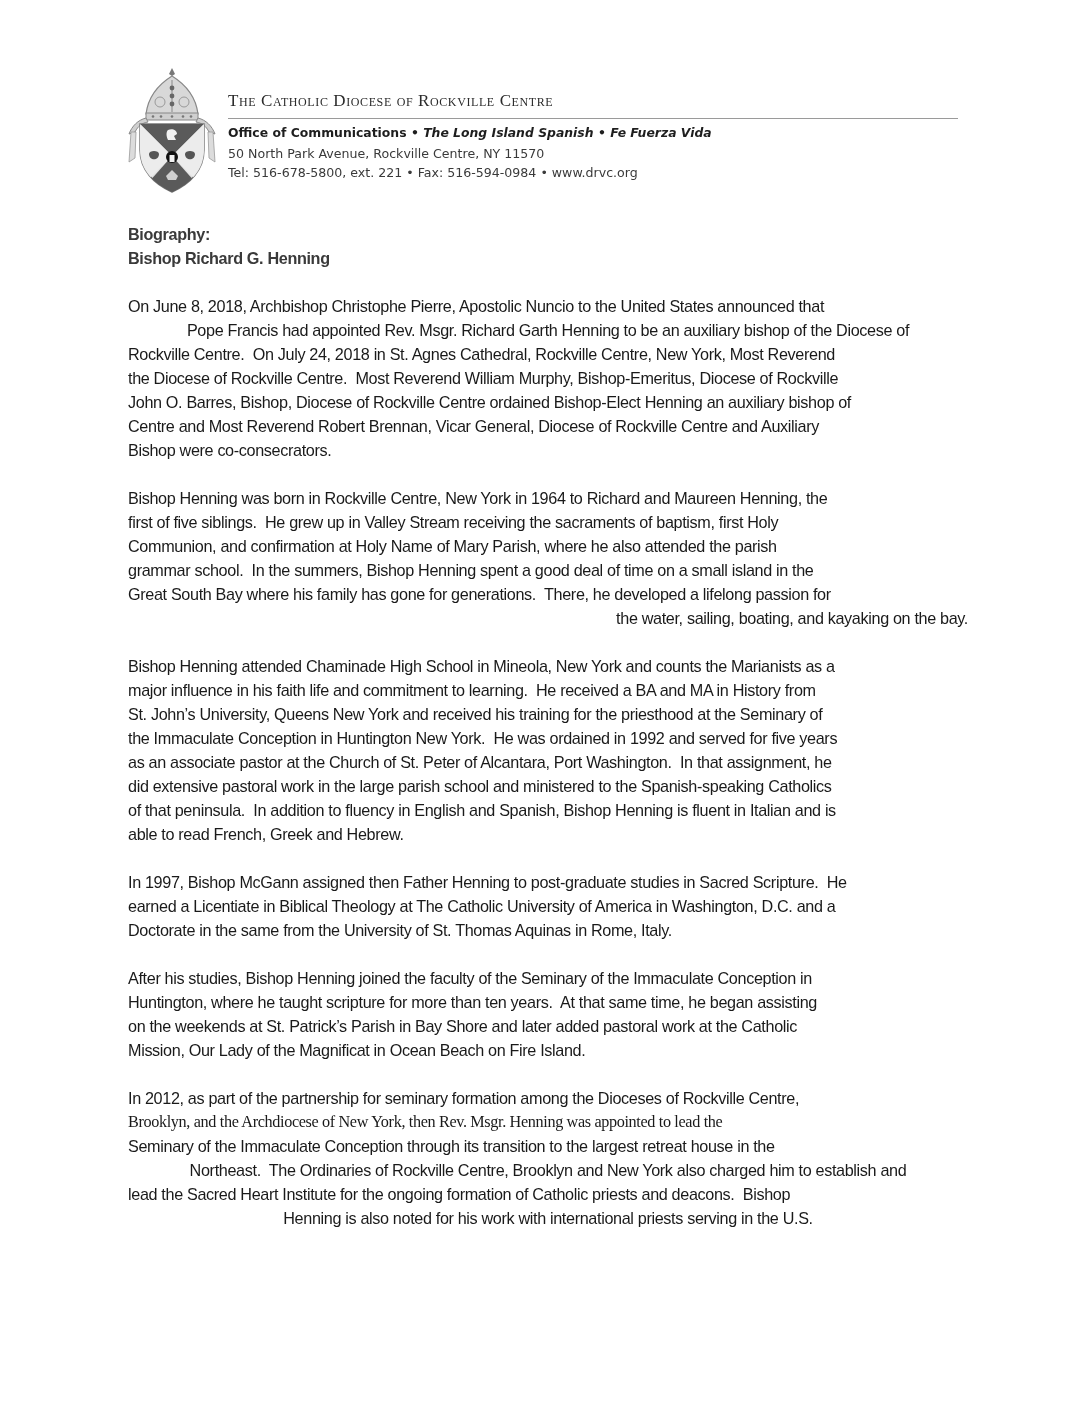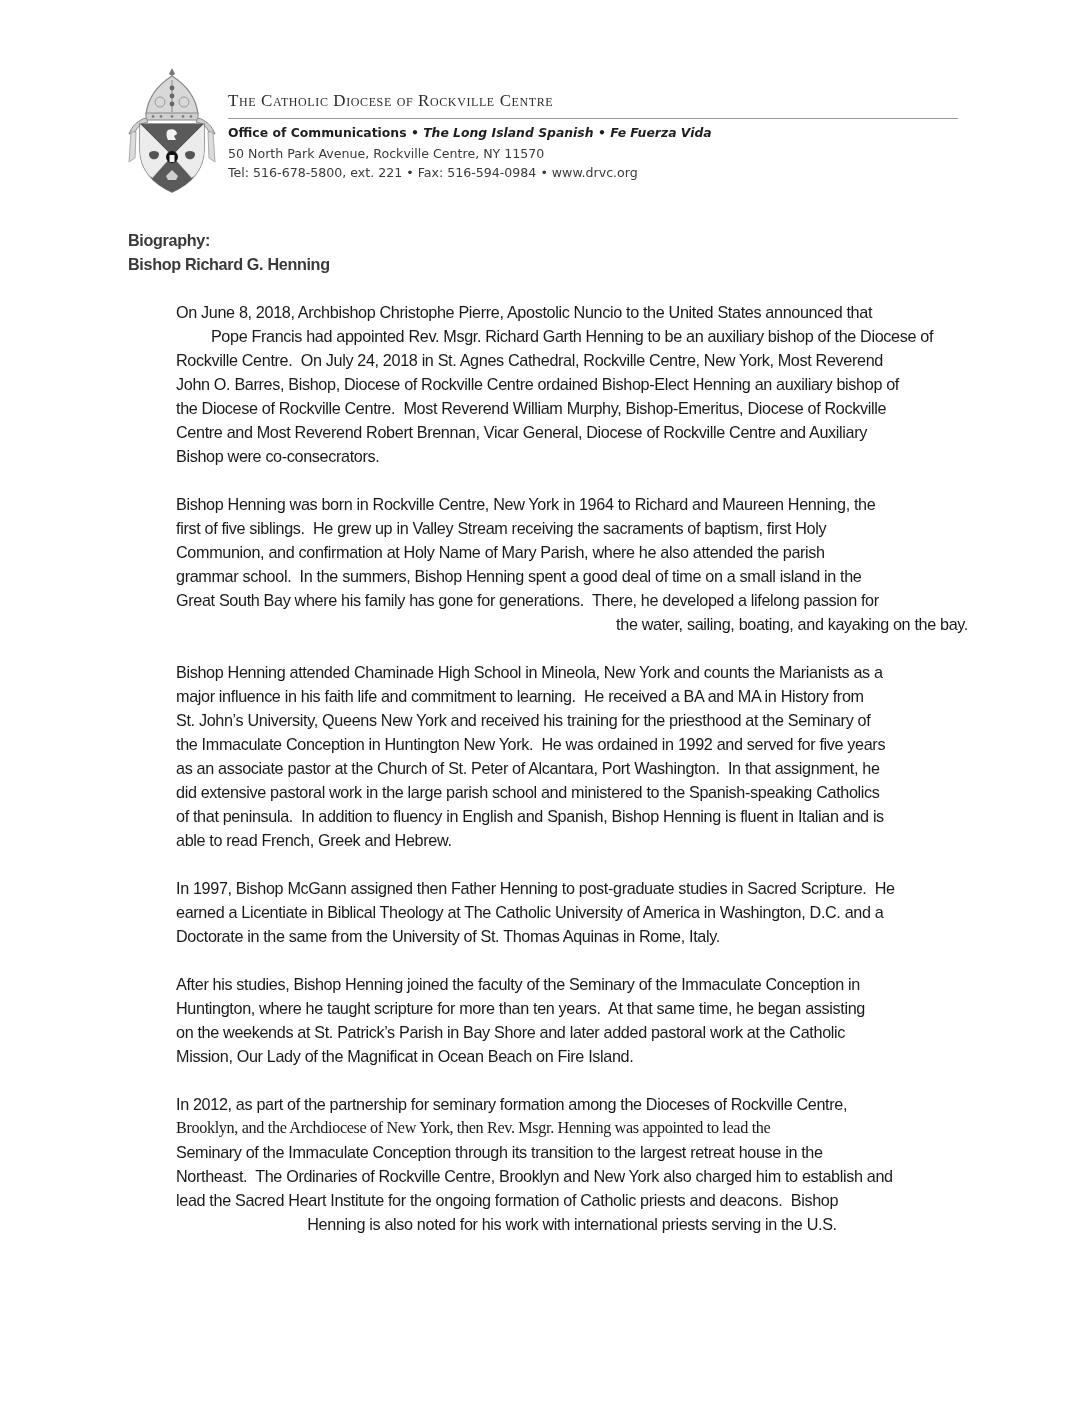--- a/index.html
+++ b/index.html
@@ -21,28 +21,28 @@
   .office-line i { font-style: italic; }
   .addr-line, .contact-line {
     position: absolute; left: 228px;
     font-family: "DejaVu Sans", sans-serif;
     font-size: 12.6px; color: #3a3a3a; white-space: nowrap;
   }
   .addr-line { top: 146px; }
   .contact-line { top: 165px; }
 
   .doc {
-    position: absolute; left: 128px; top: 228px; width: 840px;
+    position: absolute; left: 128px; top: 222px; width: 840px;
     font-family: "Liberation Sans", "DejaVu Sans", sans-serif;
     font-size: 16.2px; line-height: 24px; color: #1a1a1a;
     letter-spacing: -0.35px;
   }
   .doc-title { font-weight: bold; color: #3a3a3a; }
   .para { margin: 24px 0 0 0; }
-  .para .ln { display: block; white-space: nowrap; margin-left: 48px; }
+  .para .ln { display: block; white-space: nowrap; }
 </style>
 </head>
 <body>
 
 <div class="letterhead">
   <div class="logo">
     <svg width="92" height="128" viewBox="0 0 92 128">
 
       <path d="M46 2 L49 8 L46 10 L43 8 Z" fill="#777"></path>
       <path d="M46 10 C30 20 22 32 20 48 L72 48 C70 32 62 20 46 10 Z" fill="#d8d8d8" stroke="#888" stroke-width="1.2"></path>
@@ -101,22 +101,22 @@
 </div>
 
 <div class="doc">
   <div class="doc-title">Biography:</div>
   <div class="doc-title">Bishop Richard G. Henning</div>
   <div id="paras">
       <p class="para">
         <span class="ln" style="white-space: pre;">On June 8, 2018, Archbishop Christophe Pierre, Apostolic Nuncio to the United States announced that</span>
         <span class="ln" style="white-space: pre; text-align: center;">Pope Francis had appointed Rev. Msgr. Richard Garth Henning to be an auxiliary bishop of the Diocese of</span>
         <span class="ln" style="white-space: pre;">Rockville Centre.  On July 24, 2018 in St. Agnes Cathedral, Rockville Centre, New York, Most Reverend</span>
+        <span class="ln" style="white-space: pre;">the Diocese of Rockville Centre.  Most Reverend William Murphy, Bishop-Emeritus, Diocese of Rockville</span>
         <span class="ln" style="white-space: pre;">John O. Barres, Bishop, Diocese of Rockville Centre ordained Bishop-Elect Henning an auxiliary bishop of</span>
-        <span class="ln" style="white-space: pre;">the Diocese of Rockville Centre.  Most Reverend William Murphy, Bishop-Emeritus, Diocese of Rockville</span>
         <span class="ln" style="white-space: pre;">Centre and Most Reverend Robert Brennan, Vicar General, Diocese of Rockville Centre and Auxiliary</span>
         <span class="ln" style="white-space: pre;">Bishop were co-consecrators.</span>
       </p>
       <p class="para">
         <span class="ln" style="white-space: pre;">Bishop Henning was born in Rockville Centre, New York in 1964 to Richard and Maureen Henning, the</span>
         <span class="ln" style="white-space: pre;">first of five siblings.  He grew up in Valley Stream receiving the sacraments of baptism, first Holy</span>
         <span class="ln" style="white-space: pre;">Communion, and confirmation at Holy Name of Mary Parish, where he also attended the parish</span>
         <span class="ln" style="white-space: pre;">grammar school.  In the summers, Bishop Henning spent a good deal of time on a small island in the</span>
         <span class="ln" style="white-space: pre;">Great South Bay where his family has gone for generations.  There, he developed a lifelong passion for</span>
         <span class="ln" style="white-space: pre; text-align: right;">the water, sailing, boating, and kayaking on the bay.</span>
@@ -139,18 +139,18 @@
       <p class="para">
         <span class="ln" style="white-space: pre;">After his studies, Bishop Henning joined the faculty of the Seminary of the Immaculate Conception in</span>
         <span class="ln" style="white-space: pre;">Huntington, where he taught scripture for more than ten years.  At that same time, he began assisting</span>
         <span class="ln" style="white-space: pre;">on the weekends at St. Patrick’s Parish in Bay Shore and later added pastoral work at the Catholic</span>
         <span class="ln" style="white-space: pre;">Mission, Our Lady of the Magnificat in Ocean Beach on Fire Island.</span>
       </p>
       <p class="para">
         <span class="ln" style="white-space: pre;">In 2012, as part of the partnership for seminary formation among the Dioceses of Rockville Centre,</span>
         <span class="ln" style="white-space: pre; font-family: Liberation Serif, serif;">Brooklyn, and the Archdiocese of New York, then Rev. Msgr. Henning was appointed to lead the</span>
         <span class="ln" style="white-space: pre;">Seminary of the Immaculate Conception through its transition to the largest retreat house in the</span>
-        <span class="ln" style="white-space: pre;">Northeast.  The Ordinaries of Rockville Centre, Brooklyn and New York also charged him to establish and</span>
+        <span class="ln" style="white-space: pre; text-align: center;">Northeast.  The Ordinaries of Rockville Centre, Brooklyn and New York also charged him to establish and</span>
         <span class="ln" style="white-space: pre;">lead the Sacred Heart Institute for the ongoing formation of Catholic priests and deacons.  Bishop</span>
         <span class="ln" style="white-space: pre; text-align: center;">Henning is also noted for his work with international priests serving in the U.S.</span>
       </p>
     </div>
 </div>
 
 </body></html>

